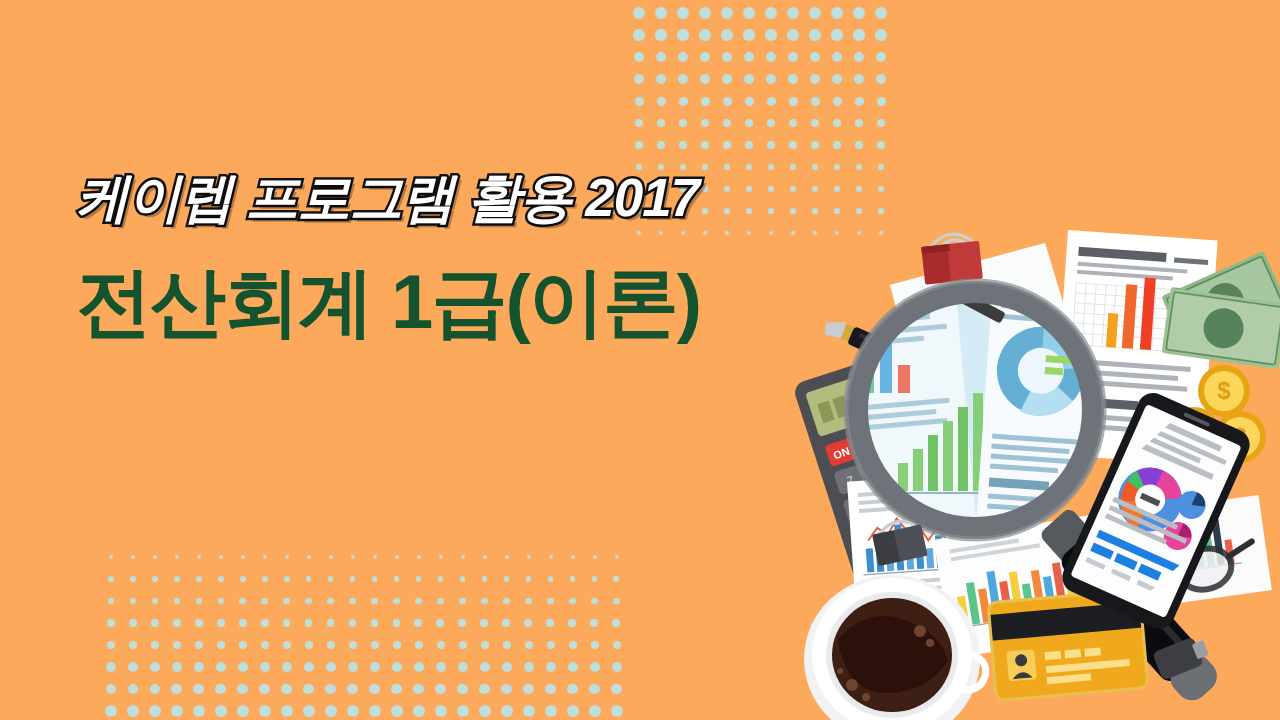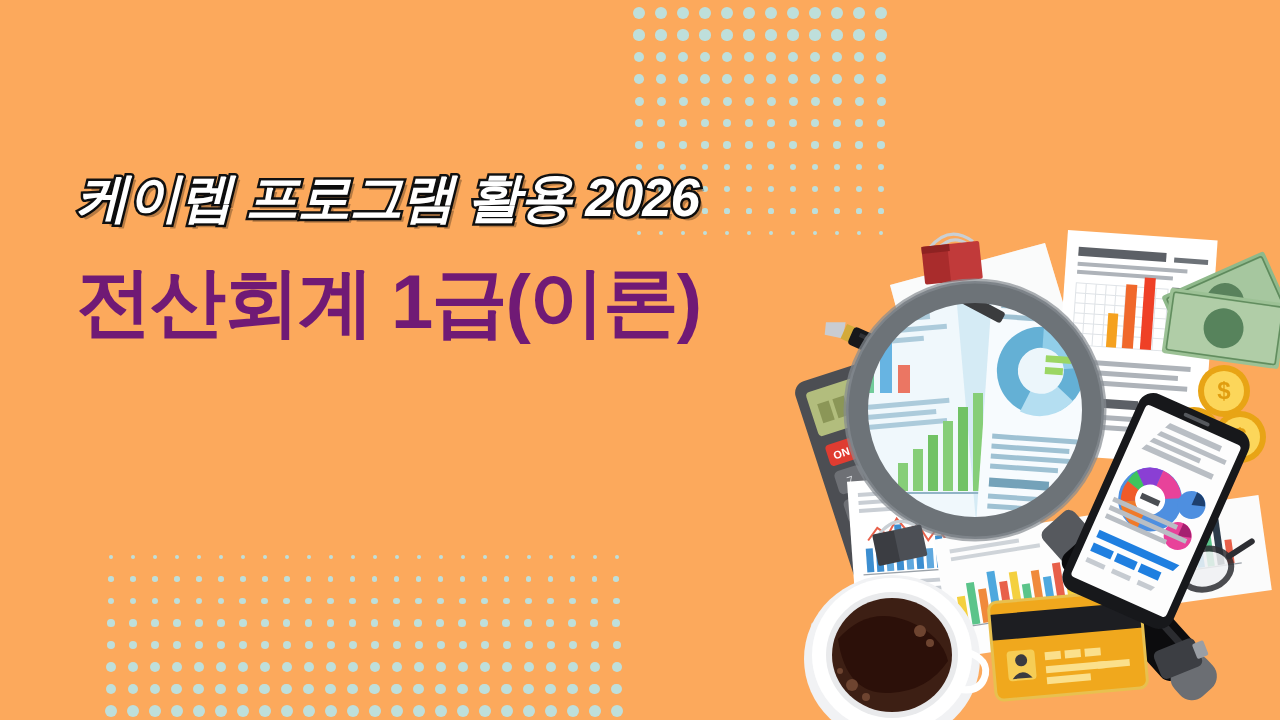--- a/index.html
+++ b/index.html
@@ -37,21 +37,21 @@
     white-space:nowrap;
     -webkit-text-stroke:5px #111111;
     paint-order:stroke fill;
     text-shadow:4px 4px 0 rgba(0,0,0,.28);
   }
 
   .title {
     margin-top:32px;
     font-size:76px;
     font-weight:bold;
-    color:#701a75;
+    color:#14532d;
     line-height:1.14;
     letter-spacing:-2px;
     white-space:nowrap;
   }
   .title .line { display:block; }
 
   
   .illustration { position:absolute; left:770px; top:225px; width:510px; height:495px; }
   .illustration svg { display:block; width:100%; height:100%; }
 </style>
@@ -422,21 +422,21 @@
         <span class="dot" style="width: 12px; height: 12px; margin-left: 5px; margin-right: 5px; background: rgb(190, 223, 219);"></span>
         <span class="dot" style="width: 12px; height: 12px; margin-left: 5px; margin-right: 5px; background: rgb(190, 223, 219);"></span>
         <span class="dot" style="width: 12px; height: 12px; margin-left: 5px; margin-right: 5px; background: rgb(190, 223, 219);"></span>
         <span class="dot" style="width: 12px; height: 12px; margin-left: 5px; margin-right: 5px; background: rgb(190, 223, 219);"></span>
         <span class="dot" style="width: 12px; height: 12px; margin-left: 5px; margin-right: 5px; background: rgb(190, 223, 219);"></span>
         <span class="dot" style="width: 12px; height: 12px; margin-left: 5px; margin-right: 5px; background: rgb(190, 223, 219);"></span>
       </div>
     </div>
 
   <div class="textblock">
-    <div class="eyebrow">케이렙 프로그램 활용 2026</div>
+    <div class="eyebrow">케이렙 프로그램 활용 2017</div>
     <div class="title">
       <span class="line">전산회계 1급(이론)</span>
     </div>
   </div>
 
   <div class="illustration">
     <svg viewBox="0 0 510 495" xmlns="http://www.w3.org/2000/svg">
       <defs>
         <clipPath id="lensClip">
             <circle cx="205" cy="185" r="118"></circle>

